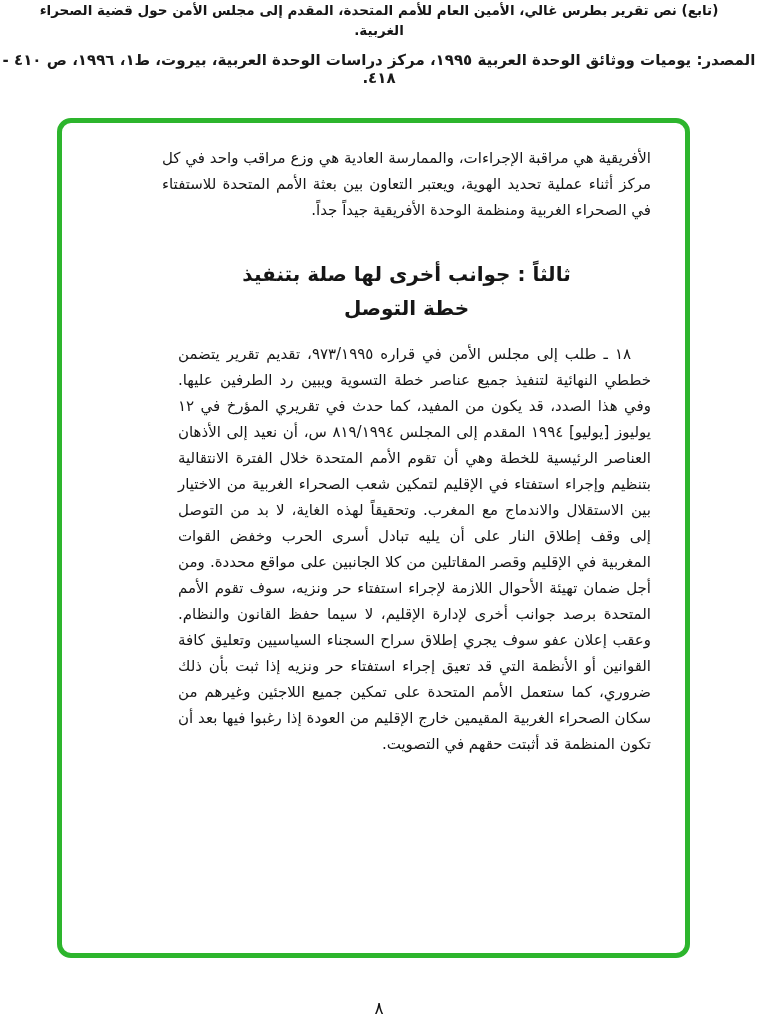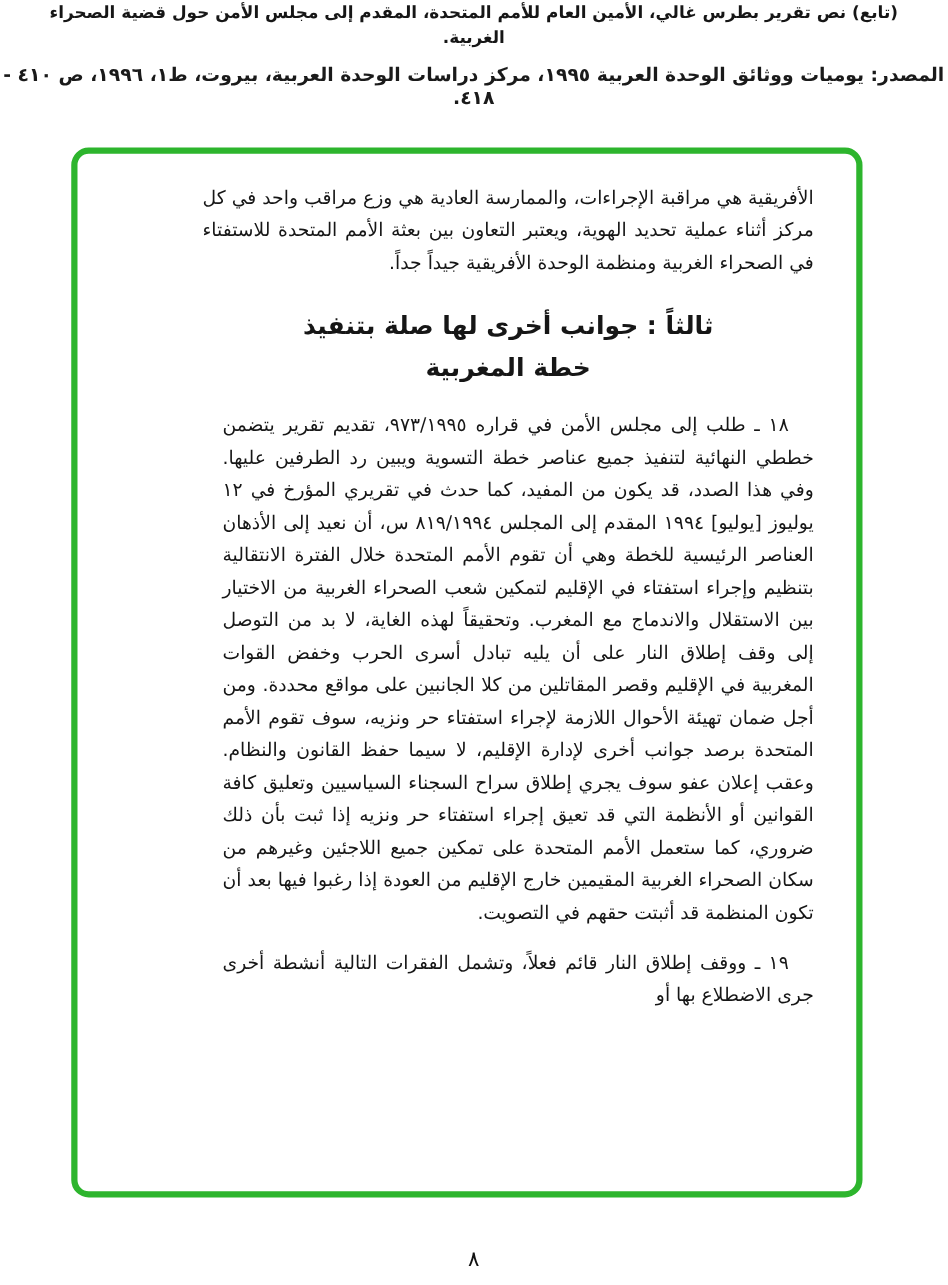--- a/index.html
+++ b/index.html
@@ -52,21 +52,21 @@
     line-height: 26px;
   }
   .para {
     margin: 0;
   }
   .para-numbered {
     margin: 14px 0 0 16px;
     text-indent: 20px;
   }
   .section-heading {
-    margin: 20px 0 16px 0;
+    margin: 34px 0 16px 0;
     text-align: center;
     font-size: 20px;
     font-weight: bold;
     line-height: 1.7;
   }
   .heading-line {
     display: block;
   }
   .page-number {
     position: absolute;
@@ -85,22 +85,21 @@
   <div class="header-title">(تابع) نص تقرير بطرس غالي، الأمين العام للأمم المتحدة، المقدم إلى مجلس الأمن حول قضية الصحراء الغربية.</div>
   <div class="header-source">المصدر: يوميات ووثائق الوحدة العربية ١٩٩٥، مركز دراسات الوحدة العربية، بيروت، ط١، ١٩٩٦، ص ٤١٠ - ٤١٨.</div>
 </header>
 
 <div class="green-box">
   <div class="text-column">
     <p class="para">الأفريقية هي مراقبة الإجراءات، والممارسة العادية هي وزع مراقب واحد في كل مركز أثناء عملية تحديد الهوية، ويعتبر التعاون بين بعثة الأمم المتحدة للاستفتاء في الصحراء الغربية ومنظمة الوحدة الأفريقية جيداً جداً.</p>
 
     <h2 class="section-heading">
       <span class="heading-line">ثالثاً :  جوانب أخرى لها صلة بتنفيذ</span>
-      <span class="heading-line">خطة المغربية</span>
+      <span class="heading-line">خطة التوصل</span>
     </h2>
 
     <p class="para para-numbered">١٨ ـ طلب إلى مجلس الأمن في قراره ٩٧٣/١٩٩٥، تقديم تقرير يتضمن خططي النهائية لتنفيذ جميع عناصر خطة التسوية ويبين رد الطرفين عليها. وفي هذا الصدد، قد يكون من المفيد، كما حدث في تقريري المؤرخ في ١٢ يوليوز [يوليو] ١٩٩٤ المقدم إلى المجلس ٨١٩/١٩٩٤ س، أن نعيد إلى الأذهان العناصر الرئيسية للخطة وهي أن تقوم الأمم المتحدة خلال الفترة الانتقالية بتنظيم وإجراء استفتاء في الإقليم لتمكين شعب الصحراء الغربية من الاختيار بين الاستقلال والاندماج مع المغرب. وتحقيقاً لهذه الغاية، لا بد من التوصل إلى وقف إطلاق النار على أن يليه تبادل أسرى الحرب وخفض القوات المغربية في الإقليم وقصر المقاتلين من كلا الجانبين على مواقع محددة. ومن أجل ضمان تهيئة الأحوال اللازمة لإجراء استفتاء حر ونزيه، سوف تقوم الأمم المتحدة برصد جوانب أخرى لإدارة الإقليم، لا سيما حفظ القانون والنظام. وعقب إعلان عفو سوف يجري إطلاق سراح السجناء السياسيين وتعليق كافة القوانين أو الأنظمة التي قد تعيق إجراء استفتاء حر ونزيه إذا ثبت بأن ذلك ضروري، كما ستعمل الأمم المتحدة على تمكين جميع اللاجئين وغيرهم من سكان الصحراء الغربية المقيمين خارج الإقليم من العودة إذا رغبوا فيها بعد أن تكون المنظمة قد أثبتت حقهم في التصويت.</p>
 
-    <p class="para para-numbered">١٩ ـ ووقف إطلاق النار قائم فعلاً، وتشمل الفقرات التالية أنشطة أخرى جرى الاضطلاع بها أو</p>
   </div>
 </div>
 
 <div class="page-number">٨</div>
 
 </body></html>

